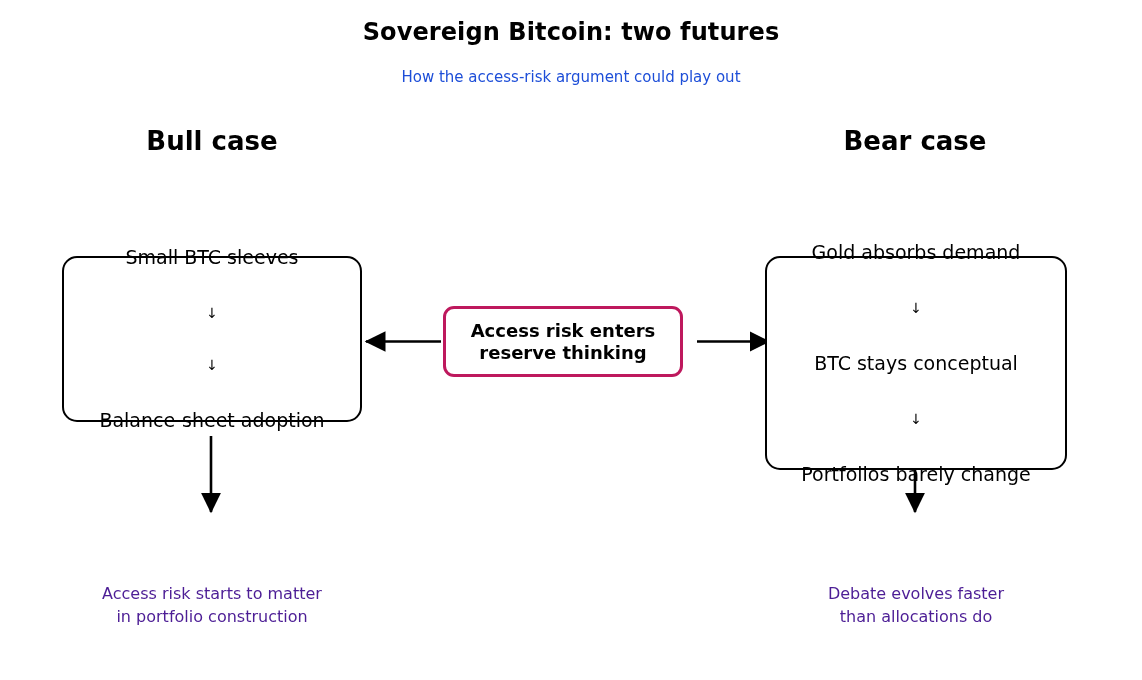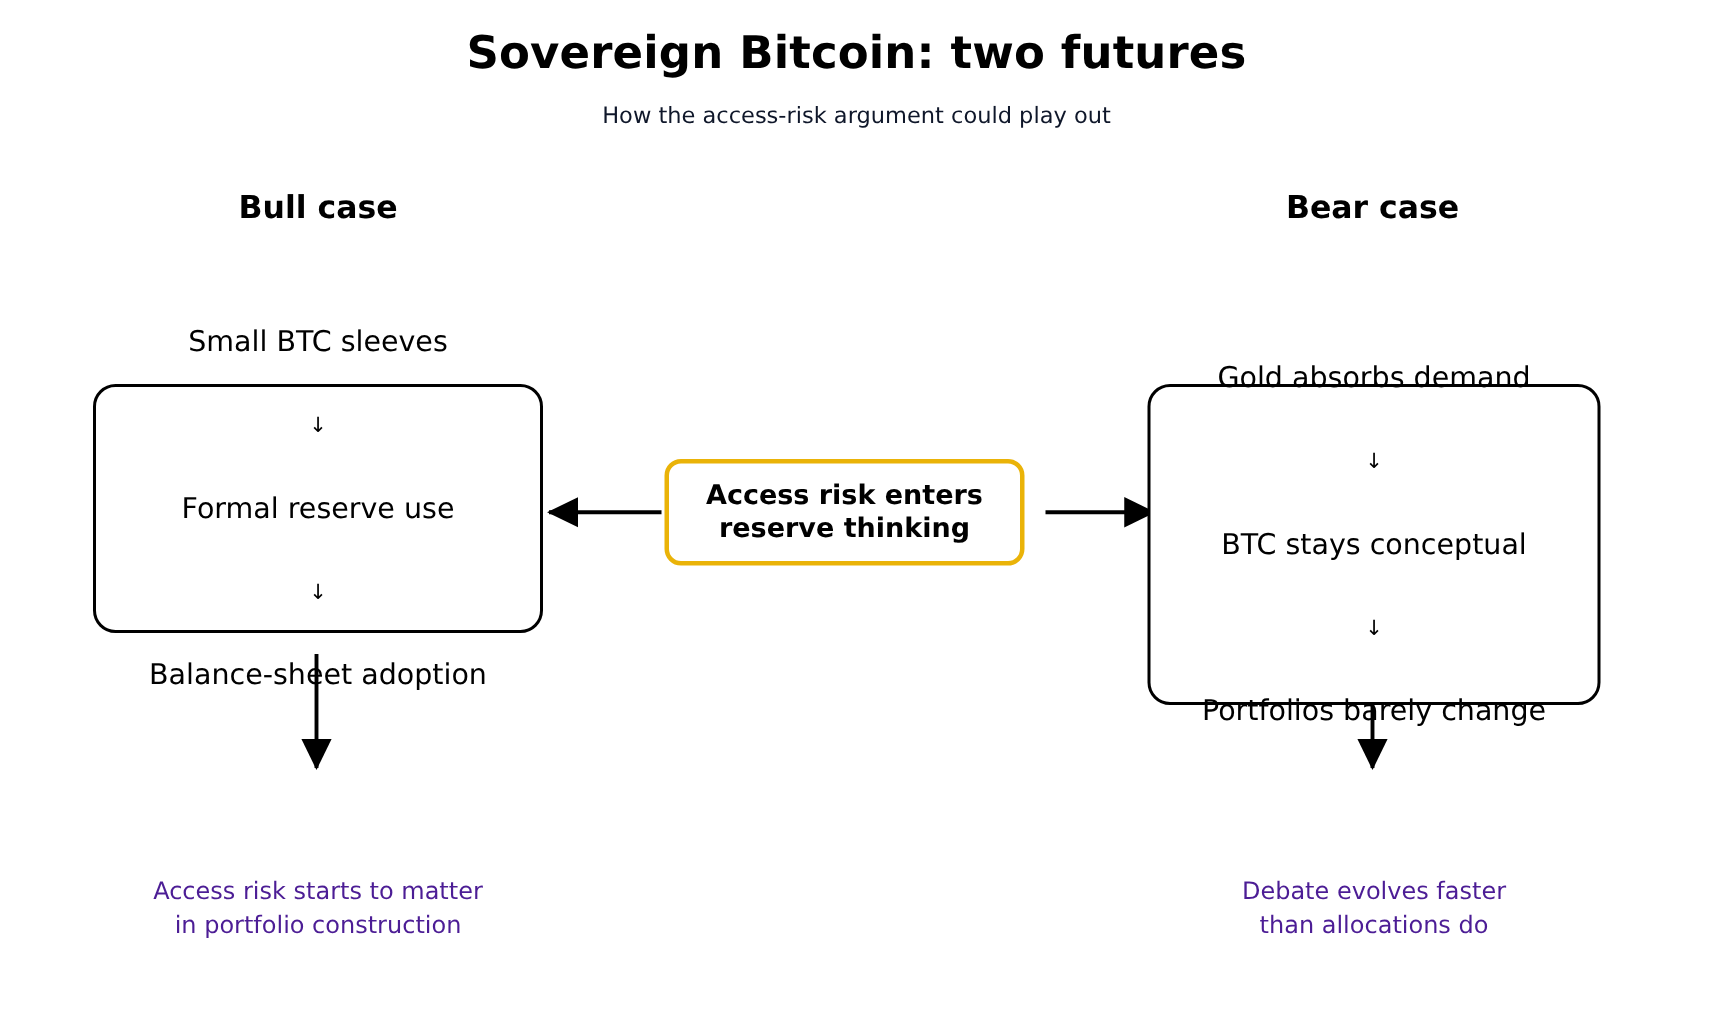--- a/index.html
+++ b/index.html
@@ -20,40 +20,40 @@
     overflow: hidden;
   }
 
   
   .title {
     position: absolute;
     left: 0;
     top: 18px;
     width: 1142px;
     text-align: center;
-    font-size: 30px;
+    font-size: 24px;
     font-weight: bold;
     letter-spacing: 0.1px;
     color: #000000;
   }
   .subtitle {
     position: absolute;
     left: 0;
     top: 68px;
     width: 1142px;
     text-align: center;
     font-size: 15px;
     font-weight: normal;
-    color: #0f172a;
+    color: #1d4ed8;
   }
 
   
   .col-heading {
     position: absolute;
-    font-size: 21px;
+    font-size: 26px;
     font-weight: bold;
     text-align: center;
     color: #000000;
     white-space: nowrap;
   }
   .col-heading.left  { left: 62px;  top: 126px; width: 300px; }
   .col-heading.right { left: 765px; top: 126px; width: 300px; }
 
   
   .branch-box {
@@ -87,21 +87,21 @@
 
   
   .center-box {
     position: absolute;
     left: 443px;
     top: 306px;
     width: 240px;
     height: 71px;
     box-sizing: border-box;
     background: #ffffff;
-    border: 3px solid #eab308;
+    border: 3px solid #be185d;
     border-radius: 11px;
     display: flex;
     flex-direction: column;
     align-items: center;
     justify-content: center;
   }
   .center-line {
     font-size: 18px;
     font-weight: bold;
     line-height: 22px;
@@ -161,21 +161,20 @@
     <line x1="697" y1="341.5" x2="769" y2="341.5" stroke="#000000" stroke-width="2.6" marker-end="url(#arrowRight)"></line>
 
     <line x1="211" y1="436" x2="211" y2="512" stroke="#000000" stroke-width="2.6" marker-end="url(#arrowDown)"></line>
 
     <line x1="915" y1="436" x2="915" y2="512" stroke="#000000" stroke-width="2.6" marker-end="url(#arrowDown)"></line>
   </svg>
 
   <div class="branch-box left">
     <div class="step-text">Small BTC sleeves</div>
     <div class="step-arrow">↓</div>
-    <div class="step-text">Formal reserve use</div>
     <div class="step-arrow">↓</div>
     <div class="step-text">Balance-sheet adoption</div>
   </div>
 
   <div class="branch-box right">
     <div class="step-text">Gold absorbs demand</div>
     <div class="step-arrow">↓</div>
     <div class="step-text">BTC stays conceptual</div>
     <div class="step-arrow">↓</div>
     <div class="step-text">Portfolios barely change</div>

